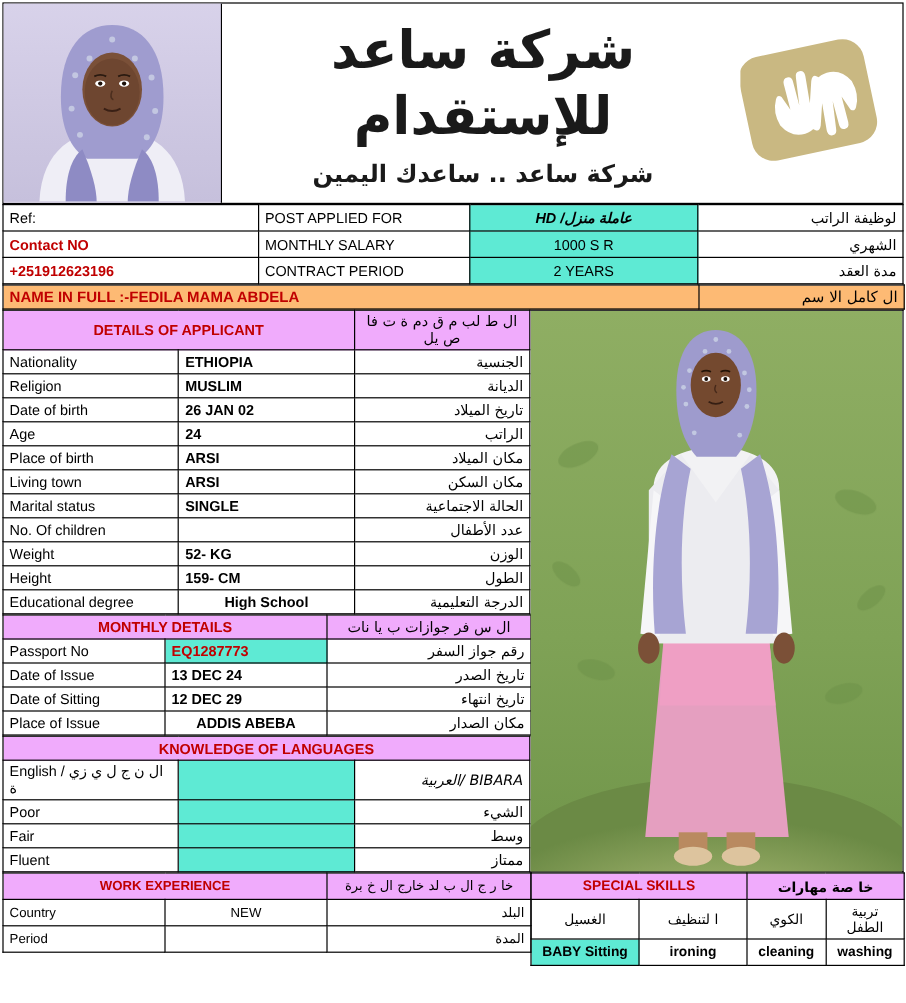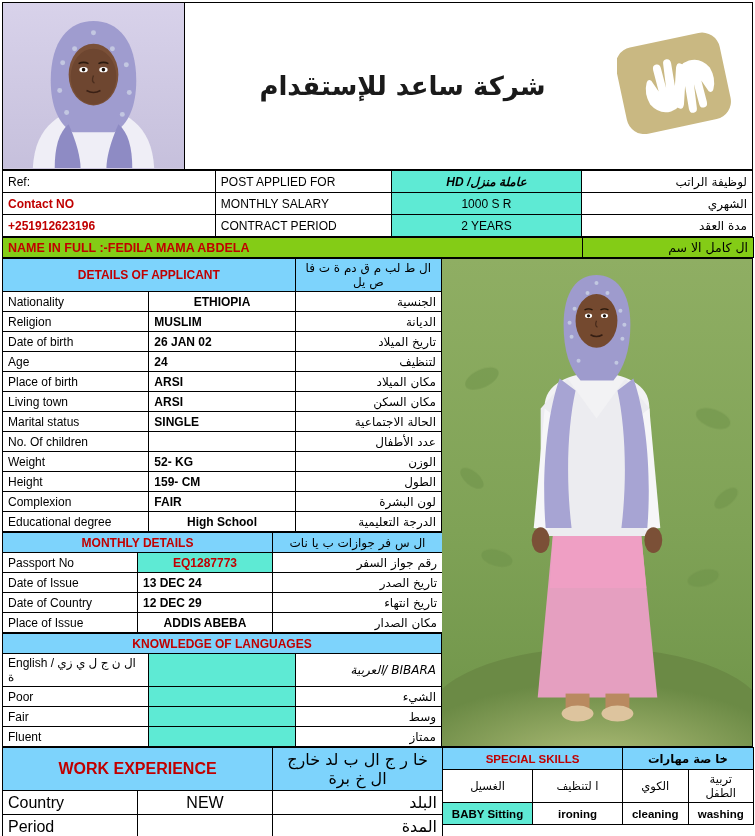--- a/index.html
+++ b/index.html
@@ -38,21 +38,21 @@
     justify-content: space-between;
     padding: 0 6px;
   }
   .brand-text {
     flex: 1;
     text-align: center;
     direction: rtl;
   }
   .brand-title {
     font-family: "DejaVu Sans", sans-serif;
-    font-size: 26px;
+    font-size: 44px;
     font-weight: bold;
     color: #1a1a1a;
     letter-spacing: 0px;
     line-height: 1.25;
   }
   .brand-sub {
     font-family: "DejaVu Sans", sans-serif;
     font-size: 20px;
     font-weight: bold;
     color: #1a1a1a;
@@ -72,63 +72,63 @@
     font-size: 12px;
     vertical-align: middle;
     height: 20px;
   }
   .ar { direction: rtl; text-align: right; font-family: "DejaVu Sans", sans-serif; font-size: 11px; }
   .ctr { text-align: center; }
   .bold { font-weight: bold; }
   .lav2 { background: #5eead4; }
   .red { color: #c00000; font-weight: bold; }
   .hdrband {
-    background: #7dd3fc;
+    background: #f0abfc;
     font-weight: bold;
     color: #c00000;
     text-align: center;
     font-size: 12px;
   }
   .hdrband-ar { color:#000; font-weight: normal; }
 
   
   .top-t td { height: 22px; }
 
   
   .name-band td {
-    background: #84cc16;
+    background: #fdba74;
     font-weight: bold;
     color: #c00000;
     font-size: 12.5px;
   }
 
   
   .body-split { display: flex; margin: 0 2px; width: 751px; }
   .left-col { width: 440px; }
   .right-col { width: 311px; border: 1px solid #000; border-left: none; position: relative; overflow: hidden; }
 
   .lt { width: 100%; table-layout: fixed; border-collapse: collapse; }
   .lt td {
     border: 1px solid #000;
     padding: 2px 5px;
     font-size: 12px;
     height: 20px;
     vertical-align: middle;
   }
   .c1 { width: 168px; }
-  .c2 { width: 102px; text-align: center; }
+  .c2 { width: 102px; }
   .c3 { width: 170px; }
 
   
   .bottom-split { display: flex; margin: 0 2px 2px 2px; width: 751px; }
   .bt { width: 100%; table-layout: fixed; border-collapse: collapse; }
   .bt td {
     border: 1px solid #000;
     padding: 2px 5px;
-    font-size: 16px;
+    font-size: 11px;
     height: 22px;
     vertical-align: middle;
   }
   .skills-t td { text-align: center; font-weight: bold; font-size: 11.5px; }
   .skills-hdr td { font-weight: normal; }
 
   .small-ar { font-size: 10.5px; }
 
   
   .portrait { position: absolute; inset: 0; }
@@ -179,20 +179,21 @@
         <path d="M91 73 q-2.5 6 1 7.5" stroke="#4b2e1e" stroke-width="1.3" fill="none"></path>
         <path d="M84 88 q7 4 14 0" stroke="#3a2015" stroke-width="1.6" fill="none"></path>
 
         <path d="M66 122 C74 140 78 156 78 166 L52 166 C52 146 56 130 66 122 Z" fill="#8e8bc4"></path>
         <path d="M116 122 C108 140 104 156 104 166 L130 166 C130 146 126 130 116 122 Z" fill="#8e8bc4"></path>
       </svg>
     </div>
     <div class="brand-cell">
       <div class="brand-text">
         <div class="brand-title">شركة ساعد للإستقدام</div>
+        <div class="brand-sub">شركة ساعد .. ساعدك اليمين</div>
       </div>
       <div class="logo-wrap">
         <svg width="126" height="116" viewBox="0 0 126 116">
           <path d="M22 10 h70 a18 18 0 0 1 18 18 v52 a18 18 0 0 1 -18 18 h-70 a18 18 0 0 1 -18 -18 v-52 a18 18 0 0 1 18 -18 z" transform="rotate(-12 63 58)" fill="#c9b882"></path>
           <g fill="#ffffff" transform="rotate(-12 63 58)">
             <path d="M30 70 q-4 -12 1 -22 q2 -4 5 -1 l5 12 l-1 -22 q0 -5 4 -5 q4 0 4 5 l1 20 l2 -23 q0 -5 4 -5 q4 0 4 5 l-1 23 l5 -18 q2 -5 5 -3 q4 2 2 7 l-7 26 q-3 11 -14 12 q-12 1 -19 -11 z"></path>
             <path d="M96 46 q4 12 -1 22 q-2 4 -5 1 l-5 -12 l1 22 q0 5 -4 5 q-4 0 -4 -5 l-1 -20 l-2 23 q0 5 -4 5 q-4 0 -4 -5 l1 -23 l-5 18 q-2 5 -5 3 q-4 -2 -2 -7 l7 -26 q3 -11 14 -12 q12 -1 19 11 z"></path>
           </g>
         </svg>
       </div>
@@ -251,21 +252,21 @@
               <td class="ar">الديانة</td>
             </tr>
         <tr>
               <td>Date of birth</td>
               <td class="bold">26 JAN 02</td>
               <td class="ar">تاريخ الميلاد</td>
             </tr>
         <tr>
               <td>Age</td>
               <td class="bold">24</td>
-              <td class="ar">لتنظيف</td>
+              <td class="ar">الراتب</td>
             </tr>
         <tr>
               <td>Place of birth</td>
               <td class="bold">ARSI</td>
               <td class="ar">مكان الميلاد</td>
             </tr>
         <tr>
               <td>Living town</td>
               <td class="bold">ARSI</td>
               <td class="ar">مكان السكن</td>
@@ -282,25 +283,20 @@
             </tr>
         <tr>
               <td>Weight</td>
               <td class="bold">52- KG</td>
               <td class="ar">الوزن</td>
             </tr>
         <tr>
               <td>Height</td>
               <td class="bold">159- CM</td>
               <td class="ar">الطول</td>
-            </tr>
-        <tr>
-              <td>Complexion</td>
-              <td class="bold">FAIR</td>
-              <td class="ar">لون البشرة</td>
             </tr>
         <tr>
               <td>Educational degree</td>
               <td class="bold ctr">High School</td>
               <td class="ar">الدرجة التعليمية</td>
             </tr>
       </tbody>
         </table>
 
       <table class="lt">
@@ -313,21 +309,21 @@
               <td class="c1">Passport No</td>
               <td class="c2 bold red lav2">EQ1287773</td>
               <td class="c3 ar">رقم جواز السفر</td>
             </tr>
         <tr>
               <td>Date of Issue</td>
               <td class="bold">13 DEC 24</td>
               <td class="ar">تاريخ الصدر</td>
             </tr>
         <tr>
-              <td>Date of Country</td>
+              <td>Date of Sitting</td>
               <td class="bold">12 DEC 29</td>
               <td class="ar">تاريخ انتهاء</td>
             </tr>
         <tr>
               <td>Place of Issue</td>
               <td class="bold ctr">ADDIS ABEBA</td>
               <td class="ar">مكان الصدار</td>
             </tr>
       </tbody>
         </table>

